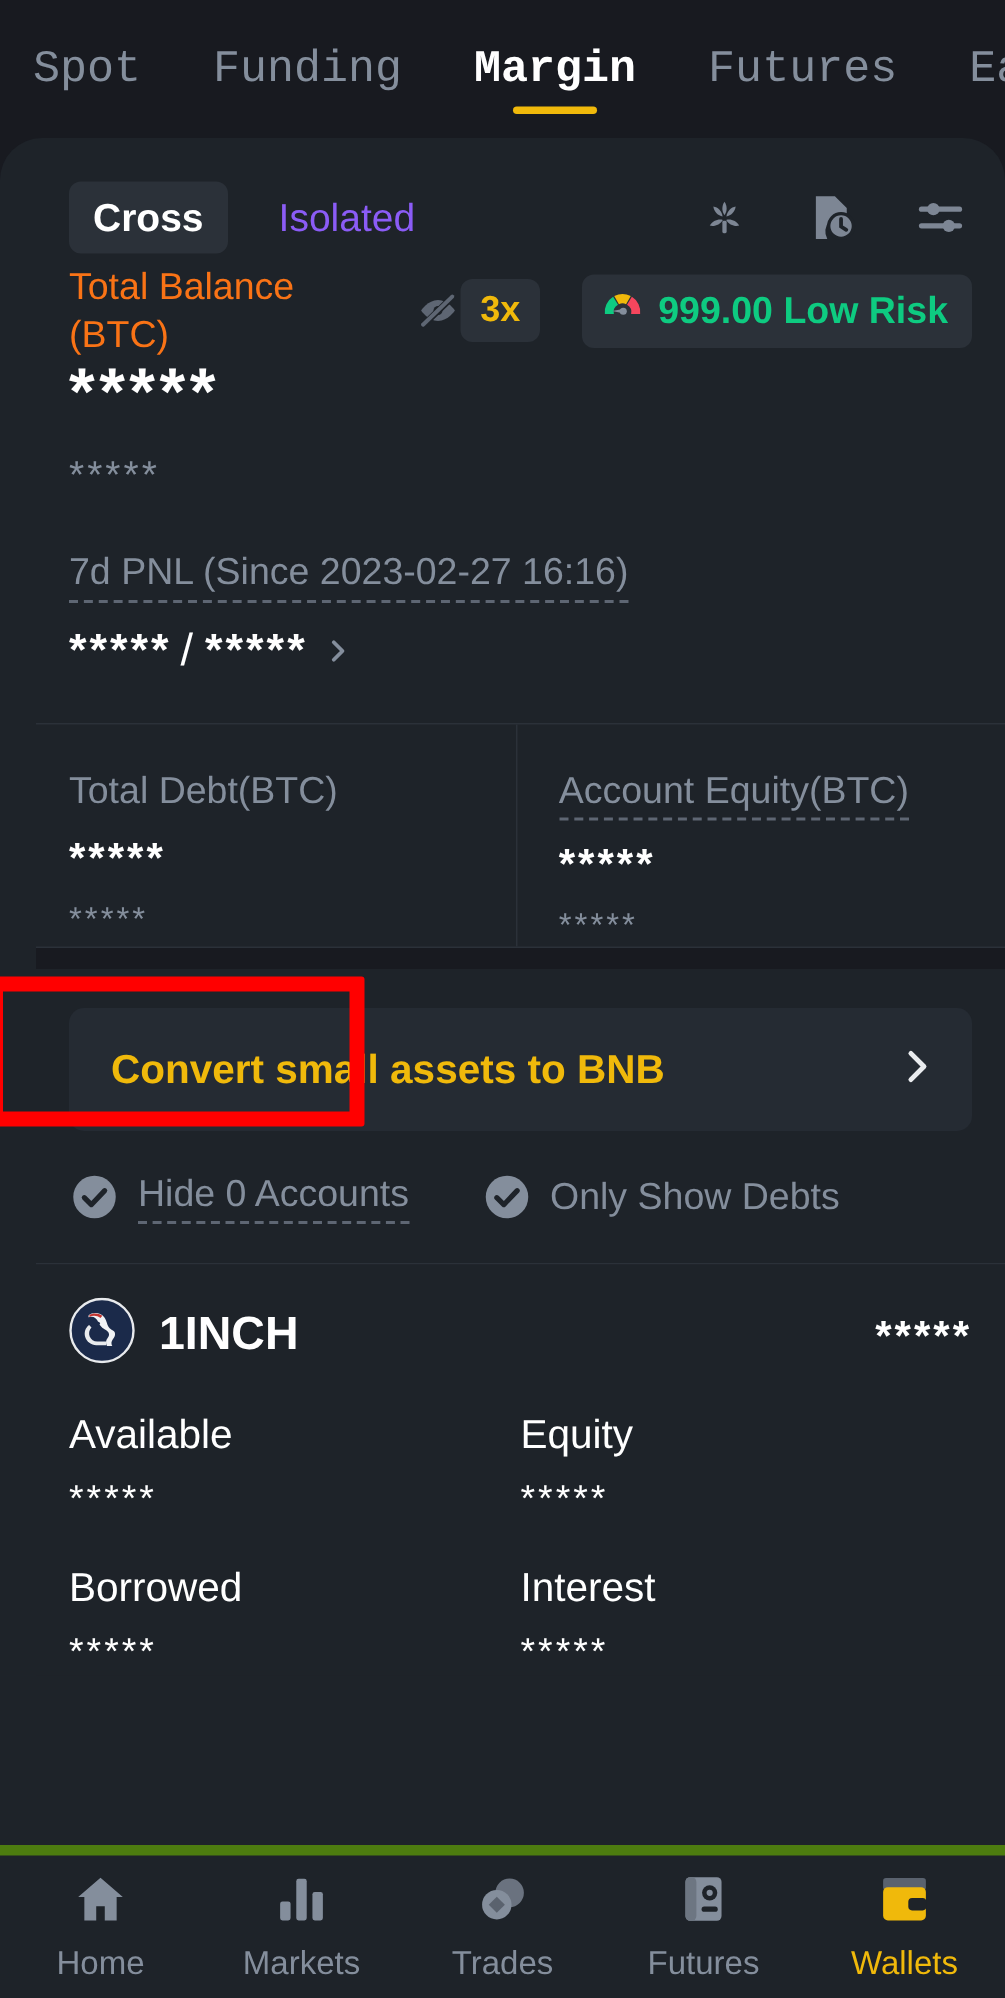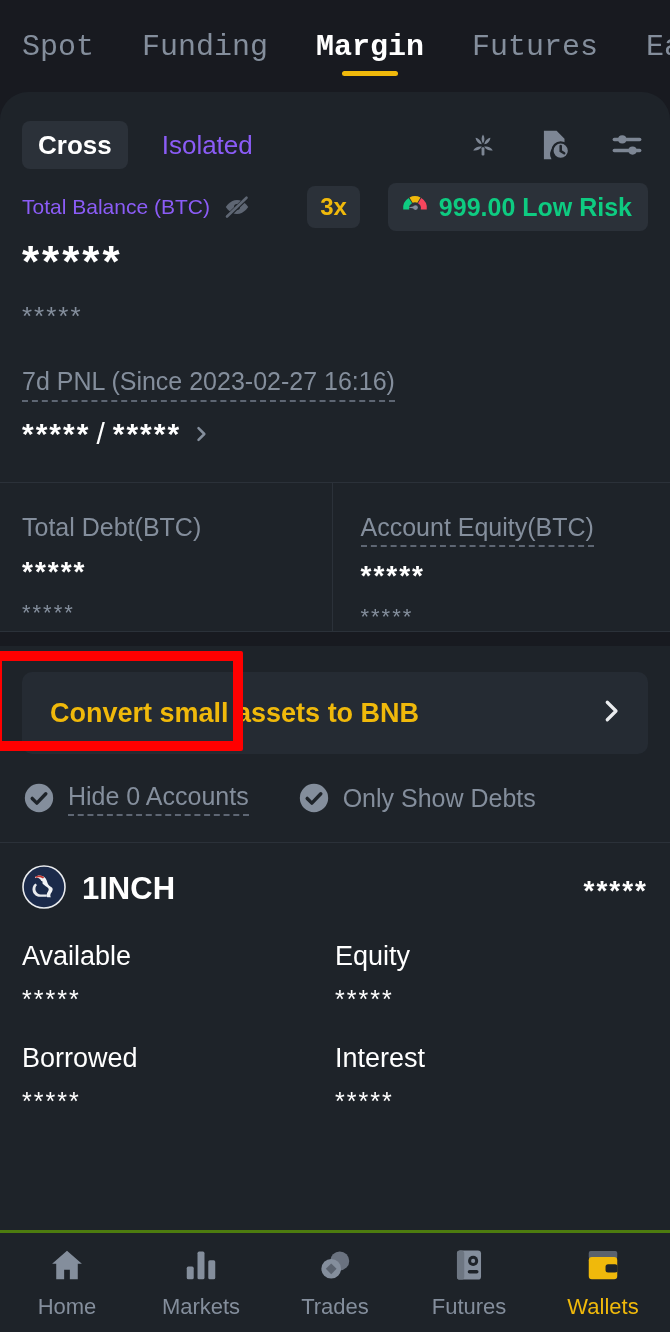--- a/index.html
+++ b/index.html
@@ -41,20 +41,21 @@
   }
 
   
   .card {
     position: relative;
     margin-top: 0;
     background: #1e2329;
     border-top-left-radius: 28px;
     border-top-right-radius: 28px;
     min-height: 1240px;
+    padding-left: 24px;
   }
 
   
   .moderow {
     display: flex; align-items: center;
     padding: 28px 22px 0 22px;
     height: 78px;
   }
   .pill {
     font-size: 26px; color: #ffffff; font-weight: bold;
@@ -67,21 +68,21 @@
   .spacer { flex: 1; }
   .ic { width: 42px; height: 42px; margin-left: 30px; display: flex; align-items: center; justify-content: center; }
   .ic svg { display: block; }
 
   
   .balrow {
     display: flex; align-items: center;
     padding: 18px 22px 0 22px;
     height: 56px;
   }
-  .lbl { font-size: 21px; color: #8b5cf6; line-height: 32px; }
+  .lbl { font-size: 25px; color: #f97316; line-height: 32px; }
   .eyeoff { margin-left: 12px; width: 30px; height: 30px; display:flex; align-items:center; }
   .badge-lev {
     background: #2b3139; color: #f0b90b;
     font-size: 24px; font-weight: bold;
     border-radius: 8px; padding: 7px 13px; line-height: 28px;
   }
   .badge-risk {
     display: flex; align-items: center; gap: 9px;
     background: #2b3139;
     border-radius: 8px; padding: 7px 16px 7px 12px;
@@ -181,21 +182,21 @@
   .ag { flex: 1; }
   .ag .k { font-size: 27px; color: #ffffff; line-height: 34px; }
   .ag .v { font-size: 25px; color: #ffffff; letter-spacing: 2px; margin-top: 10px; line-height: 32px; }
   .asset-grid.second { margin-top: 26px; }
 
   
   .bottomnav {
     position: absolute; left: 0; bottom: 0;
     width: 670px; height: 102px;
     background: #1e2329;
-    border-top: 3px solid #4d7c0f;
+    border-top: 7px solid #4d7c0f;
     display: flex; align-items: center;
   }
   .bn { flex: 1; display: flex; flex-direction: column; align-items: center; justify-content: center; gap: 6px; }
   .bn .bl { font-size: 22px; color: #848e9c; line-height: 26px; }
   .bn.active .bl { color: #f0b90b; }
 
   
   .redbox {
     position: absolute;
     left: -8px; top: 651px;

